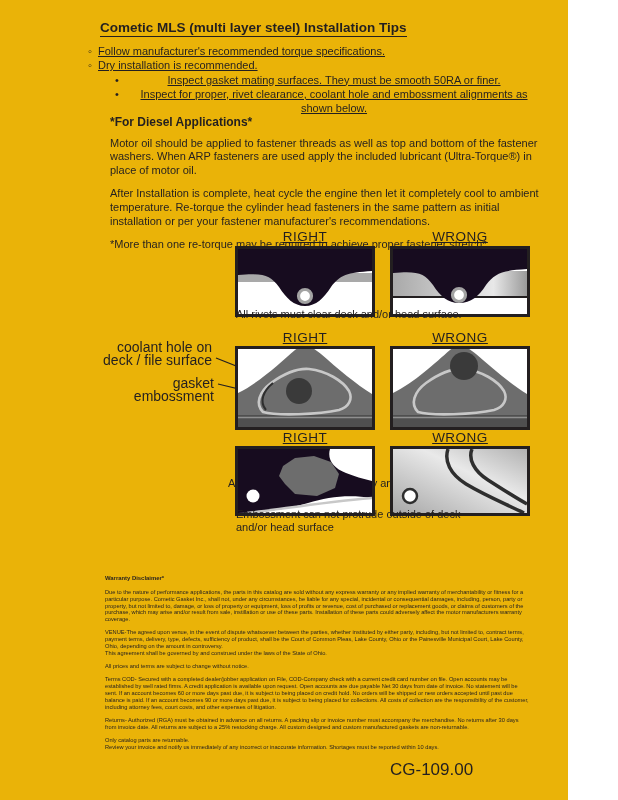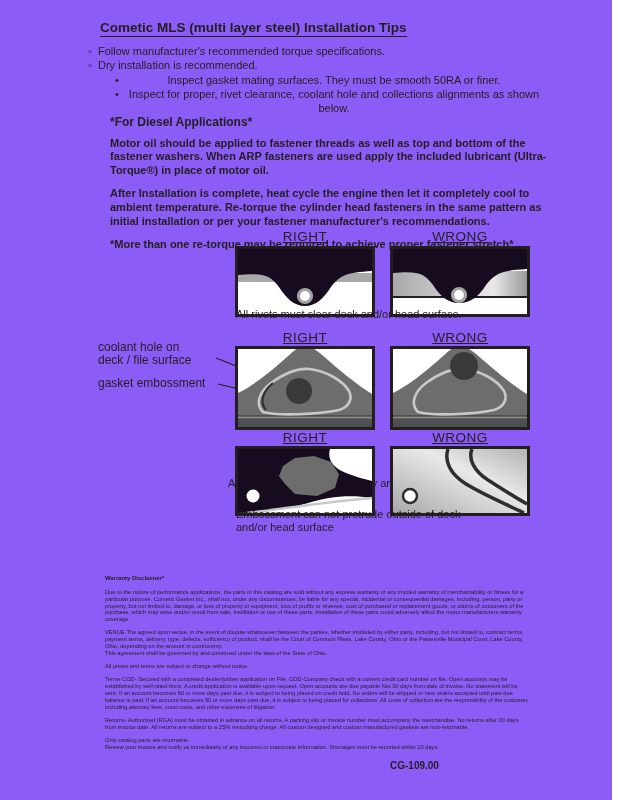--- a/index.html
+++ b/index.html
@@ -6,73 +6,73 @@
     --ink:#231f20;
     --panel-black:#170c1f;
     --deck-gray:#a9a9a9;
     --mound-gray:#6d6d6d;
     --band-dark:#4f4f4f;
     --hole-dark:#3a3a3a;
     --emboss-light:#c8c8c8;
     --light-gray:#b9b9b9;
   }
   html,body{margin:0;padding:0;background:#fff;}
-  .page{position:relative;width:612px;height:800px;background:#8b5cf6;overflow:hidden;
+  .page{position:relative;width:568px;height:800px;background:#eab308;overflow:hidden;
         font-family:"Liberation Sans",sans-serif;color:var(--ink);}
 
   .title{position:absolute;left:100px;top:20px;font-size:13.5px;font-weight:bold;
          border-bottom:1.6px solid var(--ink);padding-bottom:1px;white-space:nowrap;}
 
-  .tips{position:absolute;left:88px;top:44px;width:456px;font-size:11px;line-height:14.3px;}
+  .tips{position:absolute;left:88px;top:44px;width:456px;font-size:11px;line-height:14.3px;text-decoration:underline;}
   .tip{position:relative;padding-left:10px;}
   .tip::before{content:"◦";position:absolute;left:0;top:-0.5px;}
   .sub{position:relative;margin-left:27px;padding-left:9px;text-align:center;}
   .sub::before{content:"•";position:absolute;left:0;top:0;}
 
   .diesel{position:absolute;left:110px;top:116px;width:440px;font-size:11px;line-height:13.6px;}
   .diesel-h{font-size:12px;font-weight:bold;margin:0 0 7px 0;}
-  .diesel p{margin:0 0 10px 0;font-weight:bold;}
+  .diesel p{margin:0 0 10px 0;}
 
   .fig-label{position:absolute;width:140px;text-align:center;font-size:13.5px;letter-spacing:0.5px;text-decoration:underline;}
   .panel{position:absolute;width:140px;}
   .caption{position:absolute;font-size:11px;line-height:13px;}
 
-  .ann{position:absolute;font-size:12px;line-height:12.5px;}
+  .ann{position:absolute;text-align:right;font-size:14px;line-height:12.5px;}
   .leaders{position:absolute;left:100px;top:330px;}
 
   
   .pb{fill:#fff;stroke:var(--ink);stroke-width:3;}
   .f-black{fill:var(--panel-black);}
   .f-deck{fill:var(--deck-gray);}
   .f-mound{fill:var(--mound-gray);}
   .f-band{fill:var(--band-dark);}
   .f-hole{fill:var(--hole-dark);}
   .s-emboss{stroke:var(--emboss-light);stroke-width:2.6;fill:none;}
   .s-dark{stroke:#2e2e2e;fill:none;}
   .rivet-ring{fill:#fff;stroke:#a3a3a3;stroke-width:3.2;}
 
   .disclaimer{position:absolute;left:105px;top:575px;width:424px;font-size:5.7px;line-height:6.85px;}
   .disc-h{font-weight:bold;font-size:5.9px;margin:0 0 7px 0;}
   .disc-p{margin:0 0 6.3px 0;}
   .disc-line{margin:0;}
 
-  .footer-code{position:absolute;left:390px;top:760px;font-size:10px;font-weight:bold;}
+  .footer-code{position:absolute;left:390px;top:760px;font-size:17px;}
 </style>
 </head>
 <body>
 
 <div class="page">
 
   <div class="title">Cometic MLS (multi layer steel) Installation Tips</div>
 
   <div class="tips">
     <div class="tip">Follow manufacturer's recommended torque specifications.</div>
     <div class="tip">Dry installation is recommended.</div>
     <div class="sub">Inspect gasket mating surfaces.  They must be smooth 50RA or finer.</div>
-    <div class="sub">Inspect for proper, rivet clearance, coolant hole and collections alignments as shown below.</div>
+    <div class="sub">Inspect for proper, rivet clearance, coolant hole and embossment alignments as shown below.</div>
   </div>
 
   <div class="diesel">
     <div class="diesel-h">*For Diesel Applications*</div>
     <p>Motor oil should be applied to fastener threads as well as top and bottom of the fastener washers. When ARP fasteners are used apply the included lubricant (Ultra-Torque®) in place of motor oil.</p>
     <p>After Installation is complete, heat cycle the engine then let it completely cool to ambient temperature. Re-torque the cylinder head fasteners in the same pattern as initial installation or per your fastener manufacturer's recommendations.</p>
     <p>*More than one re-torque may be required to achieve proper fastener stretch*</p>
   </div>
 
   <div class="fig-label" style="left:235px;top:229px;">RIGHT</div>

